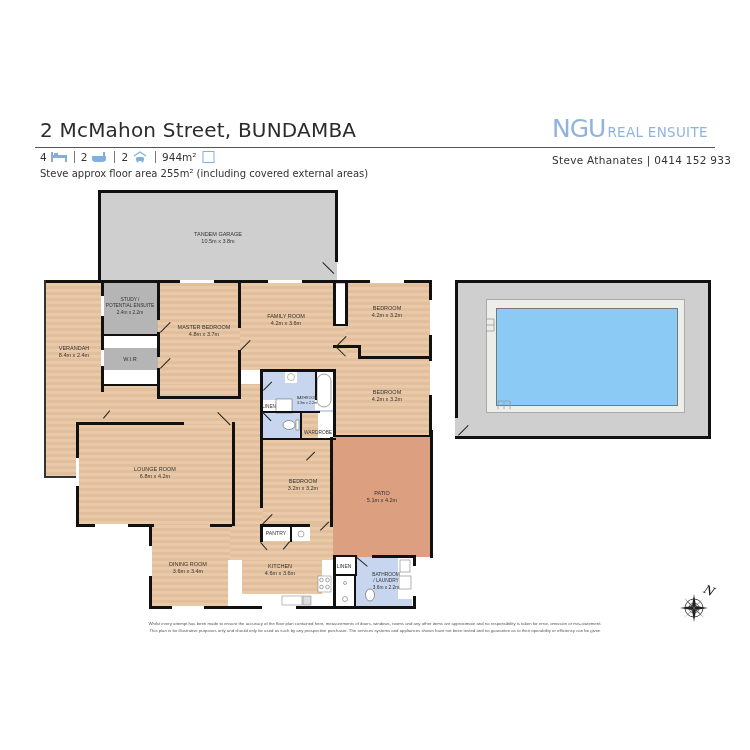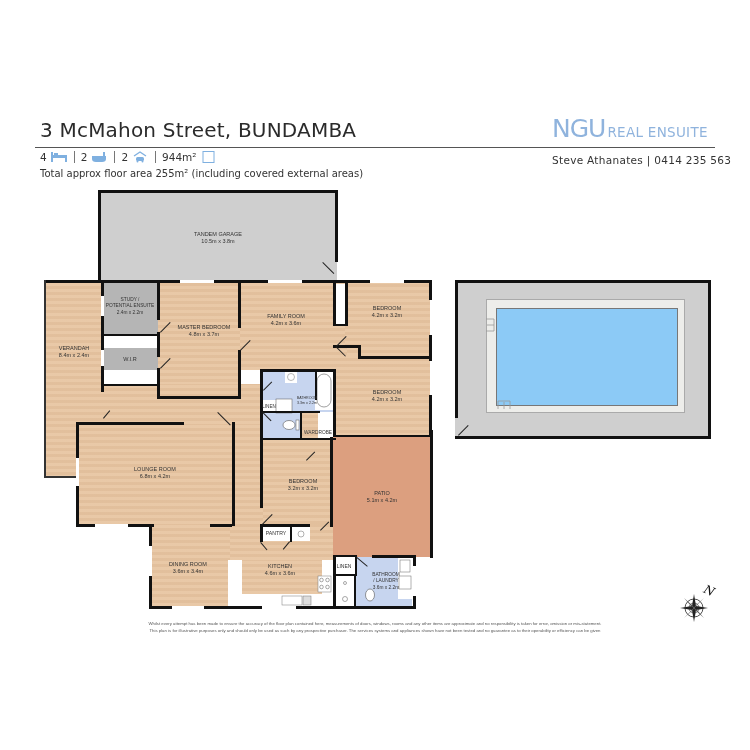--- a/index.html
+++ b/index.html
@@ -35,21 +35,21 @@
   .pool-outer { position: absolute; left: 455px; top: 280px; width: 256px; height: 159px; background: #cfcfcf; border: 3px solid #111; border-left-width: 3px; }
   .pool-deck { position: absolute; left: 486px; top: 299px; width: 199px; height: 114px; background: #ededea; border: 1px solid #aaa; }
   .pool-water { position: absolute; left: 496px; top: 308px; width: 182px; height: 98px; background: #8ccaf6; border: 1px solid #777; }
 
   .disclaimer { position: absolute; left: 0; width: 750px; top: 621px; text-align: center; font-size: 4.3px; color: #555; line-height: 1.55; font-family: "Liberation Sans", sans-serif; }
   .compass { position: absolute; left: 678px; top: 582px; width: 40px; height: 42px; }
 </style>
 </head>
 <body>
 
-<div class="title">3 McMahon Street, BUNDAMBA</div>
+<div class="title">2 McMahon Street, BUNDAMBA</div>
 <div class="header-rule"></div>
 
 <div class="stats">
   <span>4</span>
   <span class="ic">
     <svg width="18" height="12" viewBox="0 0 18 12">
         <rect x="1" y="1" width="2" height="10" fill="#7fb0e0"></rect>
         <rect x="3" y="4" width="13" height="3" fill="#7fb0e0"></rect>
         <rect x="15" y="4" width="2" height="7" fill="#7fb0e0"></rect>
         <rect x="4" y="2" width="4" height="2" fill="#7fb0e0"></rect>
@@ -74,27 +74,27 @@
       </svg>
   </span>
   <span class="sep"></span>
   <span>944m²</span>
   <span class="ic">
     <svg width="18" height="12" viewBox="0 0 18 12">
         <rect x="3" y="0.5" width="11" height="11" fill="none" stroke="#7fb0e0" stroke-width="1"></rect>
       </svg>
   </span>
 </div>
-<div class="sub">Total approx floor area 255m² (including covered external areas)</div>
+<div class="sub">Steve approx floor area 255m² (including covered external areas)</div>
 
 <div class="brand">
   <span class="ngu">NGU</span>
   <span class="re">REAL ENSUITE</span>
 </div>
-<div class="agent">Steve Athanates | 0414 235 563</div>
+<div class="agent">Steve Athanates | 0414 152 933</div>
 
 <div class="plan">
 
   <div class="room grey" style="left:100px;top:192px;width:237px;height:88px;"></div>
 
   <div class="room wood" style="left:45px;top:282px;width:58px;height:196px;"></div>
 
   <div class="room dgrey" style="left:103px;top:282px;width:55px;height:52px;"></div>
   <div class="room white" style="left:103px;top:334px;width:55px;height:14px;"></div>
   <div class="room dgrey" style="left:103px;top:348px;width:55px;height:22px;"></div>

